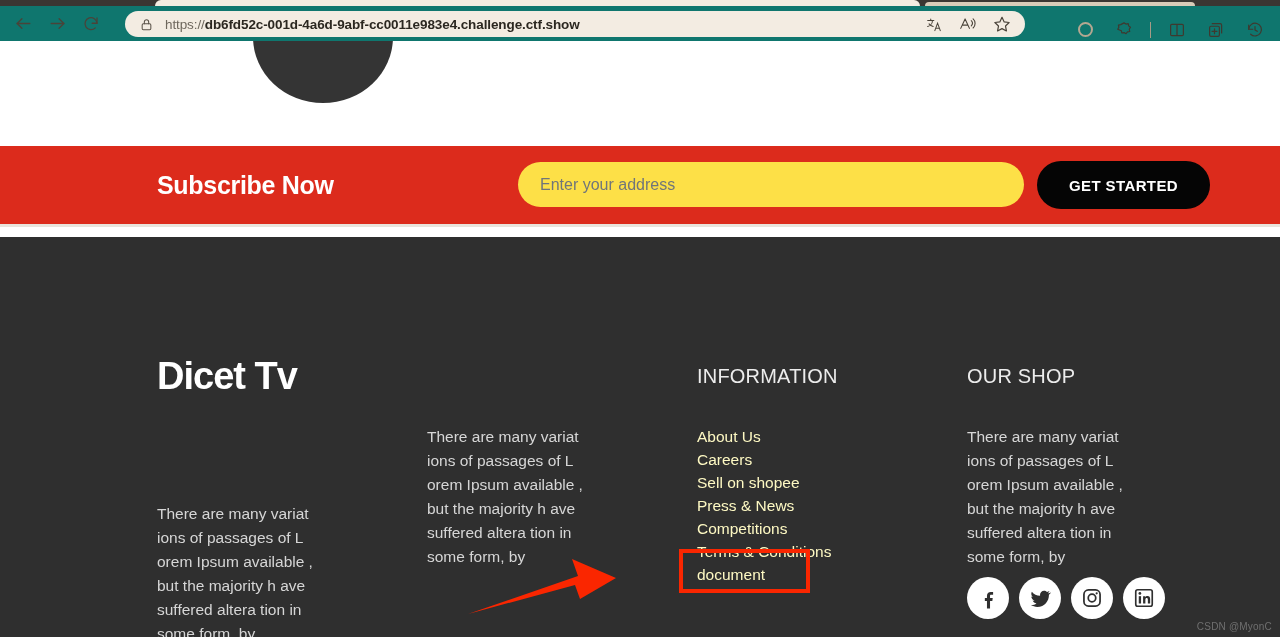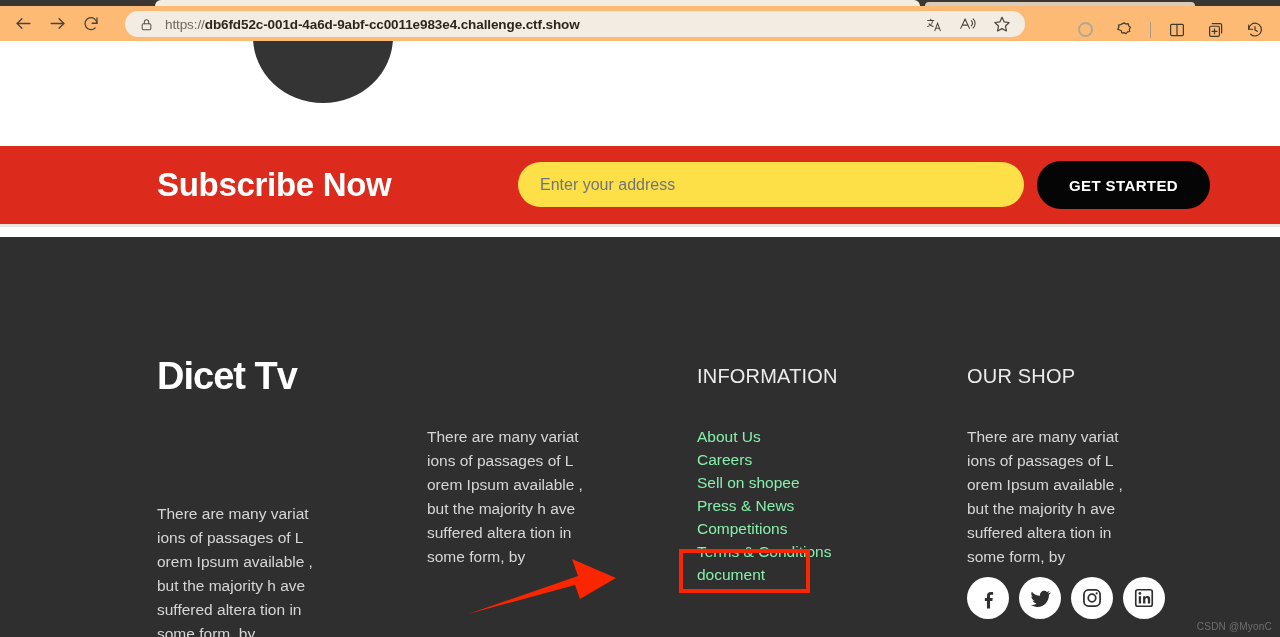--- a/index.html
+++ b/index.html
@@ -23,21 +23,21 @@
     border-top-left-radius: 7px; border-top-right-radius: 7px;
   }
   .tabstrip-next {
     position: absolute; top: 2px; left: 925px; width: 270px; height: 4px;
     background: #d8cbb8;
     border-top-left-radius: 6px; border-top-right-radius: 6px;
   }
 
   .toolbar {
     position: absolute; top: 6px; left: 0; width: 1280px; height: 35px;
-    background: #fdba74;
+    background: #0f766e;
     display: flex; align-items: center;
   }
 
   .nav-btn {
     width: 34px; height: 30px;
     display: flex; align-items: center; justify-content: center;
     color: #4a4339;
     flex: 0 0 auto;
   }
   .nav-btn svg { display: block; }
@@ -97,21 +97,21 @@
   }
 
   
   .subscribe {
     position: absolute; left: 0; top: 105px; width: 1280px; height: 78px;
     background: #dc2b1c;
     display: flex; align-items: center;
   }
   .subscribe-title {
     position: absolute; left: 157px;
-    font-size: 33px; font-weight: bold; color: #ffffff;
+    font-size: 25px; font-weight: bold; color: #ffffff;
     letter-spacing: -0.3px;
   }
   .subscribe-input {
     position: absolute; left: 518px; top: 16px;
     width: 506px; height: 45px;
     background: #fde047; border: none; border-radius: 24px;
     padding: 0 22px;
     font-family: "Liberation Sans", sans-serif;
     font-size: 16px; color: #5f6368;
     outline: none;
@@ -149,21 +149,21 @@
   }
   .col-body {
     position: absolute;
     font-size: 15.5px; color: #d6d6d6; line-height: 24px;
     white-space: pre-line;
   }
   .link-list {
     position: absolute; list-style: none;
   }
   .link-list li {
-    font-size: 15.5px; color: #86efac; line-height: 23px;
+    font-size: 15.5px; color: #fef9c3; line-height: 23px;
     white-space: nowrap; cursor: pointer;
   }
 
   .socials {
     position: absolute; left: 967px; top: 340px;
     display: flex; gap: 10px;
   }
   .soc {
     width: 42px; height: 42px; border-radius: 50%;
     background: #ffffff;

